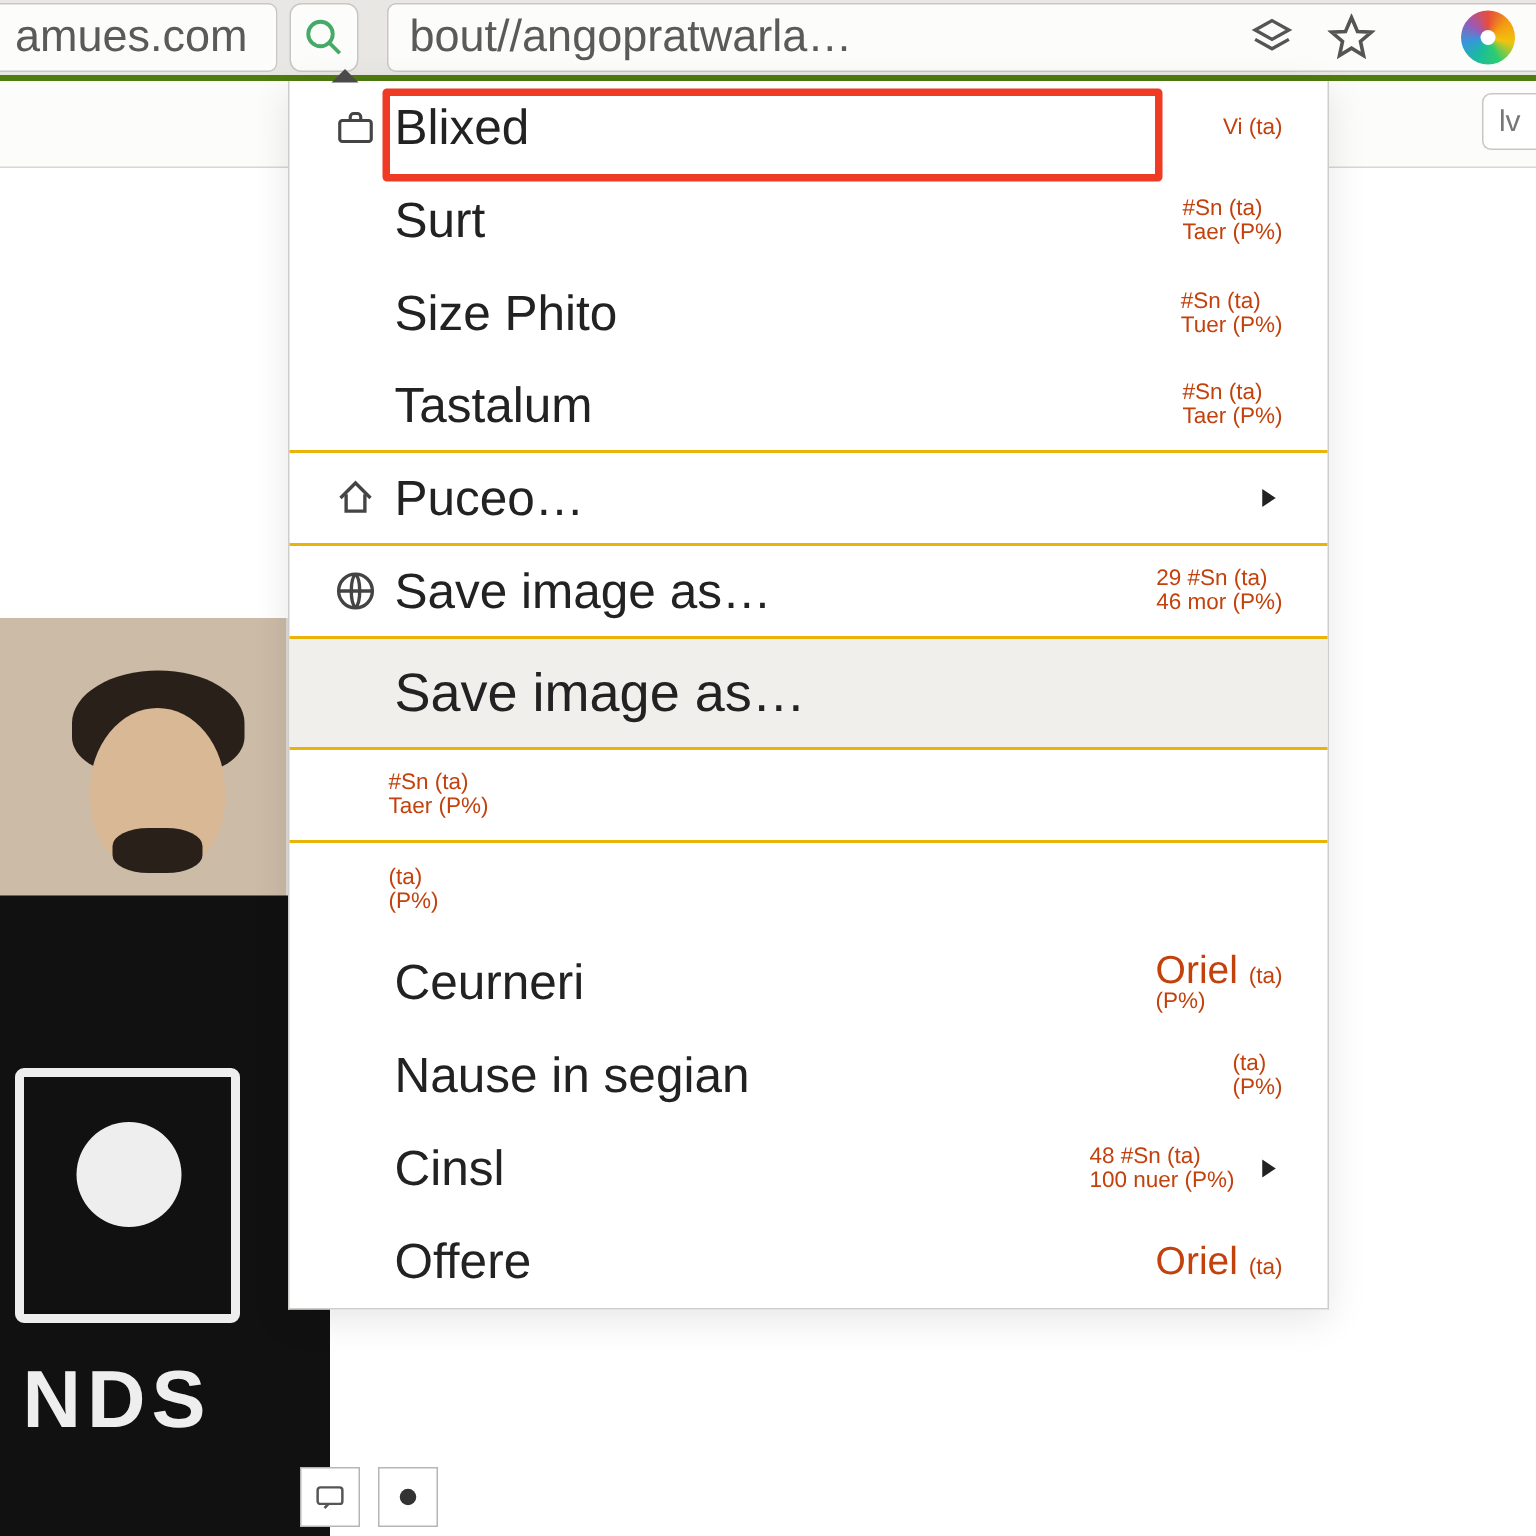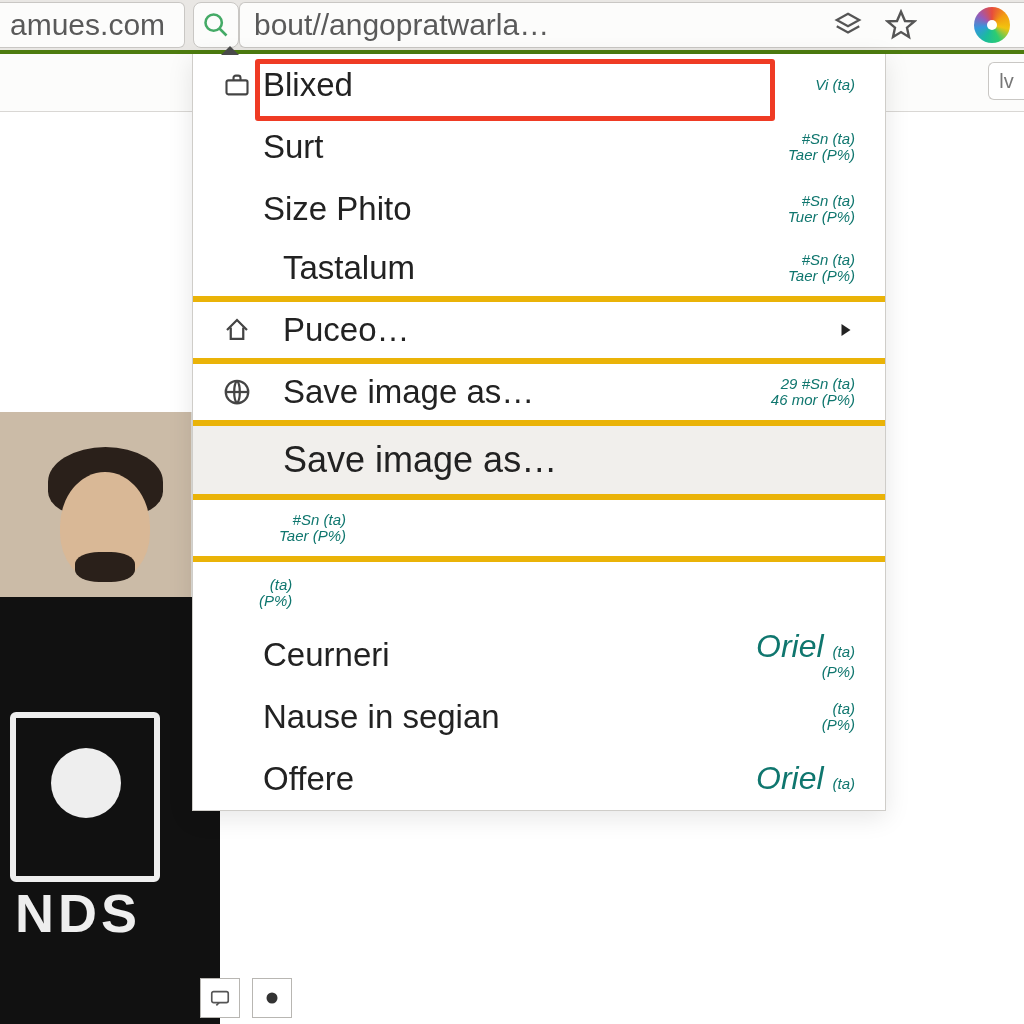--- a/index.html
+++ b/index.html
@@ -36,21 +36,21 @@
     background: #fcfcfb;
     border: 1px solid #c9c7c4;
     border-radius: 8px;
     display: flex;
     align-items: center;
     justify-content: center;
   }
   .addr-right {
     flex: 1;
     height: 46px;
-    margin-left: 0;
+    margin-left: 19px;
     background: #fcfcfb;
     border: 1px solid #c9c7c4;
     border-right: none;
     border-radius: 6px 0 0 6px;
     display: flex;
     align-items: center;
     padding: 0 14px;
     font-size: 30px;
     color: #5a5a5a;
     gap: 31px;
@@ -136,21 +136,21 @@
     border-radius: 6px;
   }
   .photo .logo::after{
     content:"";
     position:absolute; left:35px; top:30px;
     width:70px; height:70px;
     background:#eee; border-radius:50%;
   }
   .photo .nds {
     position: absolute;
-    top: 470px; left: 15px;
+    top: 490px; left: 15px;
     font-size: 54px; font-weight: 800;
     color: #eee; letter-spacing: 4px;
     font-family: Arial, sans-serif;
   }
 
   
   .menu {
     position: absolute;
     left: 192px;
     top: 54px;
@@ -169,44 +169,42 @@
     border-right: 9px solid transparent;
     border-bottom: 9px solid #4a4a4a;
   }
   .mrow {
     display: flex;
     align-items: center;
     min-height: 62px;
     padding: 6px 30px 6px 22px;
     border-bottom: 1px solid transparent;
   }
-  .mrow.div { border-bottom: 6px solid #eab308; gap: 20px; }
+  .mrow.div { border-bottom: 2px solid #eab308; }
   .micon {
     width: 44px;
     display: flex; align-items: center; justify-content: center;
     color: #4a4a4a;
     flex-shrink: 0;
   }
   .mlabel {
     font-size: 33px;
     color: #222;
     flex: 1;
     padding-left: 4px;
     white-space: nowrap;
   }
   .mmeta {
     font-size: 15px;
     line-height: 1.05;
-    color: #0f766e;
-    text-align: right;
+    color: #c2410c;
     white-space: pre;
     font-family: Arial, sans-serif;
-    font-style: italic;
-  }
-  .mmeta .big { font-size: 32px; }
+  }
+  .mmeta .big { font-size: 26px; }
   .mchev {
     margin-left: 14px;
     color: #333;
   }
   .mrow.highlight {
     background: #f1efec;
   }
   .redbox {
     position: absolute;
     border: 5px solid #ef3b24;
@@ -369,20 +367,31 @@
     <span class="mmeta"><span class="big">Oriel </span>(ta)<br>(P%)</span>
   </div>
 
   <div class="mrow">
     <span class="micon"></span>
     <span class="mlabel">Nause in segian</span>
     <span class="mmeta">(ta)
 (P%)</span>
   </div>
 
+  <div class="mrow">
+    <span class="micon"></span>
+    <span class="mlabel">Cinsl</span>
+    <span class="mmeta">48 #Sn (ta)
+100 nuer (P%)</span>
+    <span class="mchev">
+      <svg width="18" height="28" viewBox="0 0 24 24">
+          <polygon points="6,4 18,12 6,20" fill="#222"></polygon>
+        </svg>
+    </span>
+  </div>
 
   <div class="mrow">
     <span class="micon"></span>
     <span class="mlabel">Offere</span>
     <span class="mmeta"><span class="big">Oriel </span>(ta)</span>
   </div>
 </div>
 
 <div class="bottom-icons">
   <div class="bicon">

